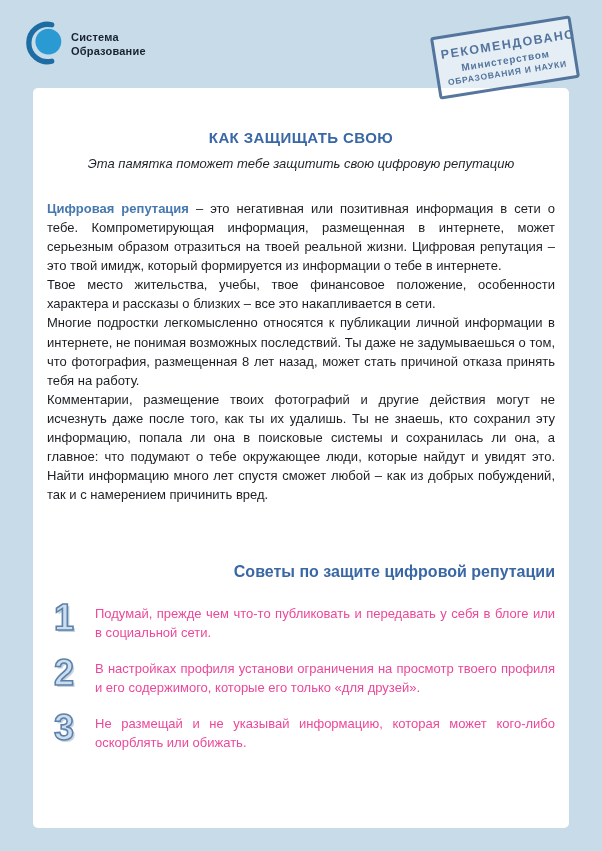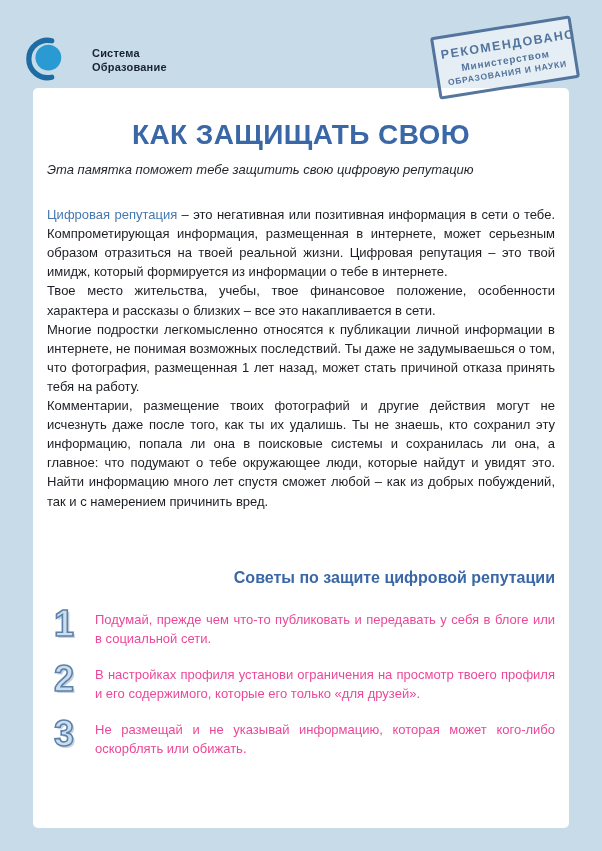--- a/index.html
+++ b/index.html
@@ -6,22 +6,22 @@
   html, body { width: 602px; height: 851px; }
   body {
     background: #c8dbe9;
     font-family: "Liberation Sans", sans-serif;
     position: relative;
     overflow: hidden;
   }
 
   
   .logo {
-    position: absolute; top: 36px; left: 22px;
-    display: flex; align-items: center; gap: 24px;
+    position: absolute; top: 20px; left: 22px;
+    display: flex; align-items: center; gap: 3px;
   }
   .logo-icon { width: 46px; height: 46px; }
   .logo-text {
     font-weight: bold; font-size: 11px; line-height: 1.25;
     color: #18222e; letter-spacing: 0.2px;
   }
 
   .stamp {
     position: absolute; top: 26px; right: 26px;
     width: 142px;
@@ -45,41 +45,42 @@
     width: 536px; height: 740px;
     background: #ffffff;
     border-radius: 5px;
     padding: 24px 14px 20px 14px;
   }
 
   .doc-title {
     text-align: center;
     color: #3a67a5;
     font-weight: bold;
-    font-size: 28px;
+    font-size: 15px;
     line-height: 1.32;
     letter-spacing: 0.4px;
-    margin-top: 5px;
+    margin-top: 16px;
   }
   .doc-subtitle {
+    text-align: center;
     font-style: italic;
     font-size: 13px;
     color: #1f242b;
     margin-top: 8px;
   }
 
   .body-text {
     margin-top: 28px;
     font-size: 13px;
     line-height: 1.47;
     color: #1b1e23;
     text-align: justify;
   }
   .body-text p { margin: 0; }
-  .lead { font-weight: normal; color: #4678b0; margin-top: 39px; }
+  .lead { font-weight: bold; color: #4678b0; margin-top: 39px; }
 
   .tips-heading {
     text-align: right;
     color: #3a67a5;
     font-weight: bold;
     font-size: 16px;
     margin-top: 58px;
   }
 
   .tips { margin-top: 22px; }
@@ -134,21 +135,21 @@
 
   <h1 class="doc-title">
     <span style="display:block">КАК ЗАЩИЩАТЬ СВОЮ</span>
   </h1>
 
   <div class="doc-subtitle">Эта памятка поможет тебе защитить свою цифровую репутацию</div>
 
   <div class="body-text">
     <p><span class="lead">Цифровая репутация</span><span> – это негативная или позитивная информация в сети о тебе. Компрометирующая информация, размещенная в интернете, может серьезным образом отразиться на твоей реальной жизни. Цифровая репутация – это твой имидж, который формируется из информации о тебе в интернете.</span></p>
     <p>Твое место жительства, учебы, твое финансовое положение, особенности характера и рассказы о близких – все это накапливается в сети.</p>
-    <p>Многие подростки легкомысленно относятся к публикации личной информации в интернете, не понимая возможных последствий. Ты даже не задумываешься о том, что фотография, размещенная 1 лет назад, может стать причиной отказа принять тебя на работу.</p>
+    <p>Многие подростки легкомысленно относятся к публикации личной информации в интернете, не понимая возможных последствий. Ты даже не задумываешься о том, что фотография, размещенная 8 лет назад, может стать причиной отказа принять тебя на работу.</p>
     <p>Комментарии, размещение твоих фотографий и другие действия могут не исчезнуть даже после того, как ты их удалишь. Ты не знаешь, кто сохранил эту информацию, попала ли она в поисковые системы и сохранилась ли она, а главное: что подумают о тебе окружающее люди, которые найдут и увидят это. Найти информацию много лет спустя сможет любой – как из добрых побуждений, так и с намерением причинить вред.</p>
   </div>
 
   <h2 class="tips-heading">Советы по защите цифровой репутации</h2>
 
   <div class="tips">
     <div class="tip">
       <div class="tip-number">1</div>
       <div class="tip-text">Подумай, прежде чем что-то публиковать и передавать у себя в блоге или в социальной сети.</div>
     </div>

